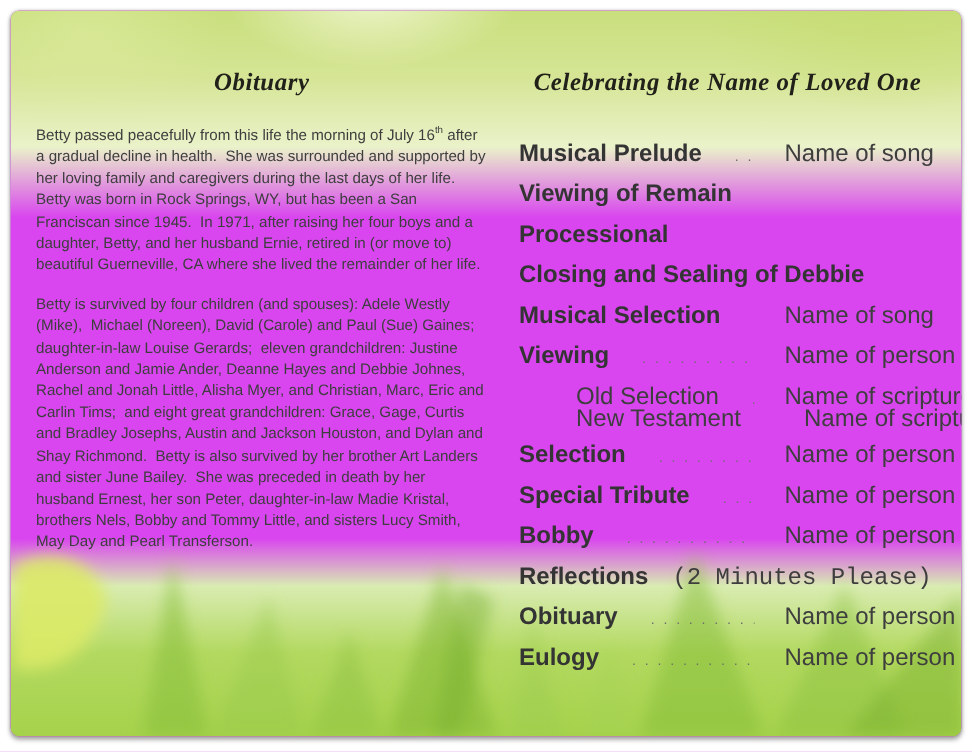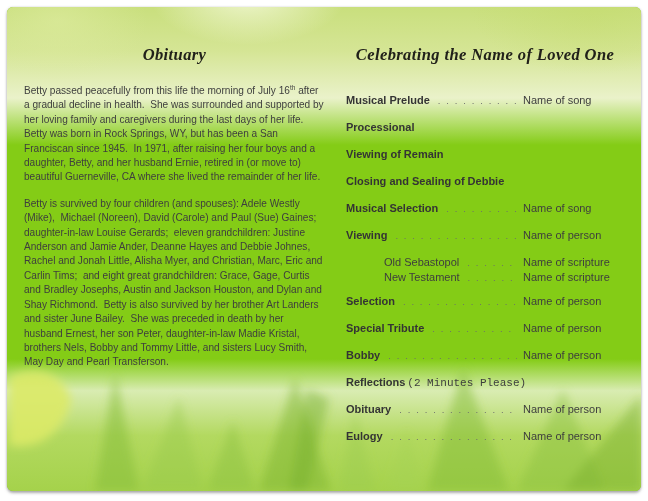--- a/index.html
+++ b/index.html
@@ -1,19 +1,19 @@
 <!DOCTYPE html>
 <html><head>
 <meta charset="utf-8">
 <style>
   html,body{margin:0;padding:0;background:#ffffff;}
   .canvas{position:relative;width:648px;height:501px;overflow:hidden;background:#ffffff;
           font-family:"Liberation Sans", sans-serif;}
   .sheet{position:absolute;left:7px;top:7px;right:7px;bottom:10px;border-radius:6px;
-         background:#84cc16;overflow:hidden;
+         background:#d946ef;overflow:hidden;
          box-shadow:0 2px 3px rgba(110,110,110,.55), 0 0 2px rgba(160,160,160,.5);}
   
   .bg-top{position:absolute;left:0;top:0;right:0;height:138px;pointer-events:none;
     background:
       radial-gradient(140px 70px at 38% -8%, rgba(246,250,222,.85), rgba(246,250,222,0) 70%),
       radial-gradient(160px 90px at 92% 0%, rgba(196,219,108,.55), rgba(196,219,108,0) 75%),
       radial-gradient(120px 80px at 8% 10%, rgba(222,236,160,.6), rgba(222,236,160,0) 75%),
       linear-gradient(to bottom, #c9df7d 0%, #d5e595 32%, #eaf2ca 66%, rgba(250,250,240,0) 100%);}
   .bg-bottom{position:absolute;left:0;bottom:0;right:0;height:132px;pointer-events:none;
     background:linear-gradient(to top, #a5d24b 0%, #b3d960 42%, #d9ecb2 76%, rgba(250,250,240,0) 100%);}
@@ -24,21 +24,21 @@
   .col-right{left:339px;width:278px;}
   h1.page-title{margin:0;text-align:center;font-family:"Liberation Serif", serif;
       font-style:italic;font-weight:bold;font-size:16.5px;color:#21211a;letter-spacing:.4px;}
   
   .col-left p{margin:0 0 12px 0;font-size:10.1px;line-height:14.4px;white-space:pre-wrap;
       color:#3e3e3e;}
   .col-left p:first-of-type{margin-top:19px;}
   sup.ord{font-size:6.5px;vertical-align:super;line-height:0;}
   
   .rows{margin-top:29px;}
-  .row{display:flex;align-items:baseline;height:15px;margin-bottom:12px;font-size:11px;}
+  .row{display:flex;align-items:baseline;height:15px;margin-bottom:12px;font-size:16px;gap:14px;}
   .row .lbl{font-weight:bold;color:#343434;white-space:nowrap;flex:0 0 auto;}
   .row .leader{flex:1 1 auto;overflow:hidden;white-space:nowrap;color:#6e6e6e;
       margin:0 6px 0 8px;font-size:9.5px;letter-spacing:1.6px;}
   .row .leader::after{content:". . . . . . . . . . . . . . . . . . . . . . . . . . . . . . . . . . . . . . . . . . . .";}
   .row .val{flex:0 0 auto;width:101px;color:#3e3e3e;white-space:nowrap;}
   .row.sub{margin-bottom:0;padding-left:38px;}
   .row.sub.last{margin-bottom:9px;justify-content:space-between;}
   .row.sub .lbl{font-weight:normal;color:#3e3e3e;}
   .row.head{margin-bottom:0;}
   .row .note{font-weight:normal;margin-left:2px;color:#3e3e3e;white-space:nowrap;font-family:Liberation Mono, monospace;}
@@ -83,46 +83,46 @@
       <h1 class="page-title">Celebrating the Name of Loved One</h1>
       <div class="rows">
 
         <div class="row">
           <span class="lbl">Musical Prelude</span>
           <span class="leader"></span>
           <span class="val">Name of song</span>
         </div>
 
         <div class="row">
-          <span class="lbl">Processional</span>
+          <span class="lbl">Viewing of Remain</span>
         </div>
 
         <div class="row">
-          <span class="lbl">Viewing of Remain</span>
+          <span class="lbl">Processional</span>
         </div>
 
         <div class="row">
           <span class="lbl">Closing and Sealing of Debbie</span>
         </div>
 
         <div class="row">
           <span class="lbl">Musical Selection</span>
           <span class="leader"></span>
           <span class="val">Name of song</span>
         </div>
 
         <div class="row">
           <span class="lbl">Viewing</span>
           <span class="leader"></span>
           <span class="val">Name of person</span>
         </div>
 
 
         <div class="row sub">
-          <span class="lbl">Old Sebastopol</span>
+          <span class="lbl">Old Selection</span>
           <span class="leader"></span>
           <span class="val">Name of scripture</span>
         </div>
 
         <div class="row sub last">
           <span class="lbl">New Testament</span>
           <span class="leader"></span>
           <span class="val">Name of scripture</span>
         </div>
 

